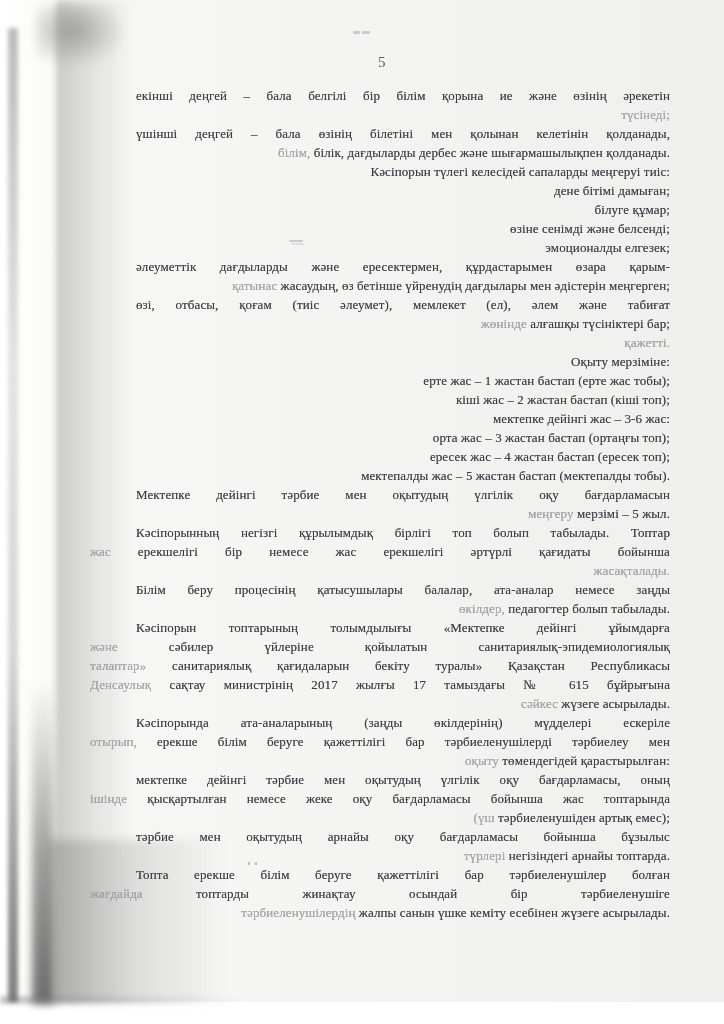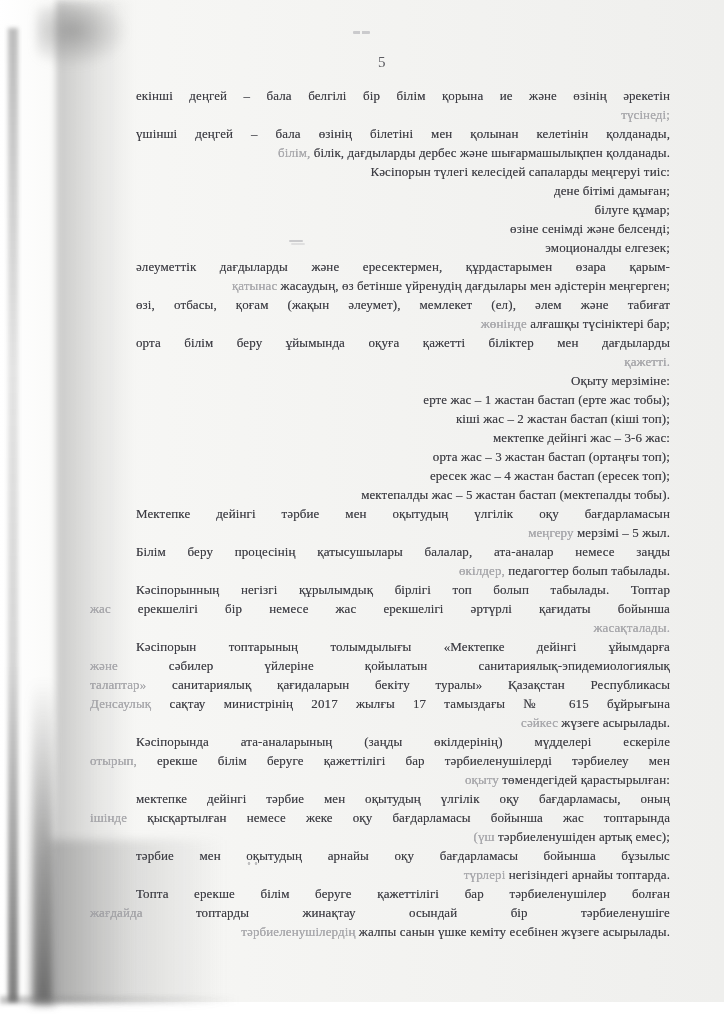--- a/index.html
+++ b/index.html
@@ -127,25 +127,24 @@
           <div class="line first">өзіне сенімді және белсенді;</div>
         </div>
         <div class="para">
           <div class="line first">эмоционалды елгезек;</div>
         </div>
         <div class="para">
           <div class="line first just">әлеуметтік дағдыларды және ересектермен, құрдастарымен өзара қарым-</div>
           <div class="line"><span class="smudge">қатынас</span> жасаудың, өз бетінше үйренудің дағдылары мен әдістерін меңгерген;</div>
         </div>
         <div class="para">
-          <div class="line first just">өзі, отбасы, қоғам (жақын әлеумет), мемлекет (ел), әлем және табиғат</div>
+          <div class="line first just">өзі, отбасы, қоғам (тиіс әлеумет), мемлекет (ел), әлем және табиғат</div>
           <div class="line"><span class="smudge">жөнінде</span> алғашқы түсініктері бар;</div>
         </div>
         <div class="para">
-          <div class="line first just">орта білім беру ұйымында оқуға қажетті біліктер мен дағдыларды</div>
           <div class="line"><span class="smudge">қажетті.</span></div>
         </div>
         <div class="para">
           <div class="line first">Оқыту мерзіміне:</div>
         </div>
         <div class="para">
           <div class="line first">ерте жас – 1 жастан бастап (ерте жас тобы);</div>
         </div>
         <div class="para">
           <div class="line first">кіші жас – 2 жастан бастап (кіші топ);</div>
@@ -158,29 +157,29 @@
         </div>
         <div class="para">
           <div class="line first">ересек жас – 4 жастан бастап (ересек топ);</div>
         </div>
         <div class="para">
           <div class="line first">мектепалды жас – 5 жастан бастап (мектепалды тобы).</div>
         </div>
         <div class="para">
           <div class="line first just">Мектепке дейінгі тәрбие мен оқытудың үлгілік оқу бағдарламасын</div>
           <div class="line"><span class="smudge">меңгеру</span> мерзімі – 5 жыл.</div>
-        </div>
-        <div class="para">
-          <div class="line first just">Білім беру процесінің қатысушылары балалар, ата-аналар немесе заңды</div>
-          <div class="line"><span class="smudge">өкілдер,</span> педагогтер болып табылады.</div>
         </div>
         <div class="para">
           <div class="line first just">Кәсіпорынның негізгі құрылымдық бірлігі топ болып табылады. Топтар</div>
           <div class="line just"><span class="smudge">жас</span> ерекшелігі бір немесе жас ерекшелігі әртүрлі қағидаты бойынша</div>
           <div class="line"><span class="smudge">жасақталады.</span></div>
+        </div>
+        <div class="para">
+          <div class="line first just">Білім беру процесінің қатысушылары балалар, ата-аналар немесе заңды</div>
+          <div class="line"><span class="smudge">өкілдер,</span> педагогтер болып табылады.</div>
         </div>
         <div class="para">
           <div class="line first just">Кәсіпорын топтарының толымдылығы «Мектепке дейінгі ұйымдарға</div>
           <div class="line just"><span class="smudge">және</span> сәбилер үйлеріне қойылатын санитариялық-эпидемиологиялық</div>
           <div class="line just"><span class="smudge">талаптар»</span> санитариялық қағидаларын бекіту туралы» Қазақстан Республикасы</div>
           <div class="line just"><span class="smudge">Денсаулық</span> сақтау министрінің 2017 жылғы 17 тамыздағы № 615 бұйрығына</div>
           <div class="line"><span class="smudge">сәйкес</span> жүзеге асырылады.</div>
         </div>
         <div class="para">
           <div class="line first just">Кәсіпорында ата-аналарының (заңды өкілдерінің) мүдделері ескеріле</div>

